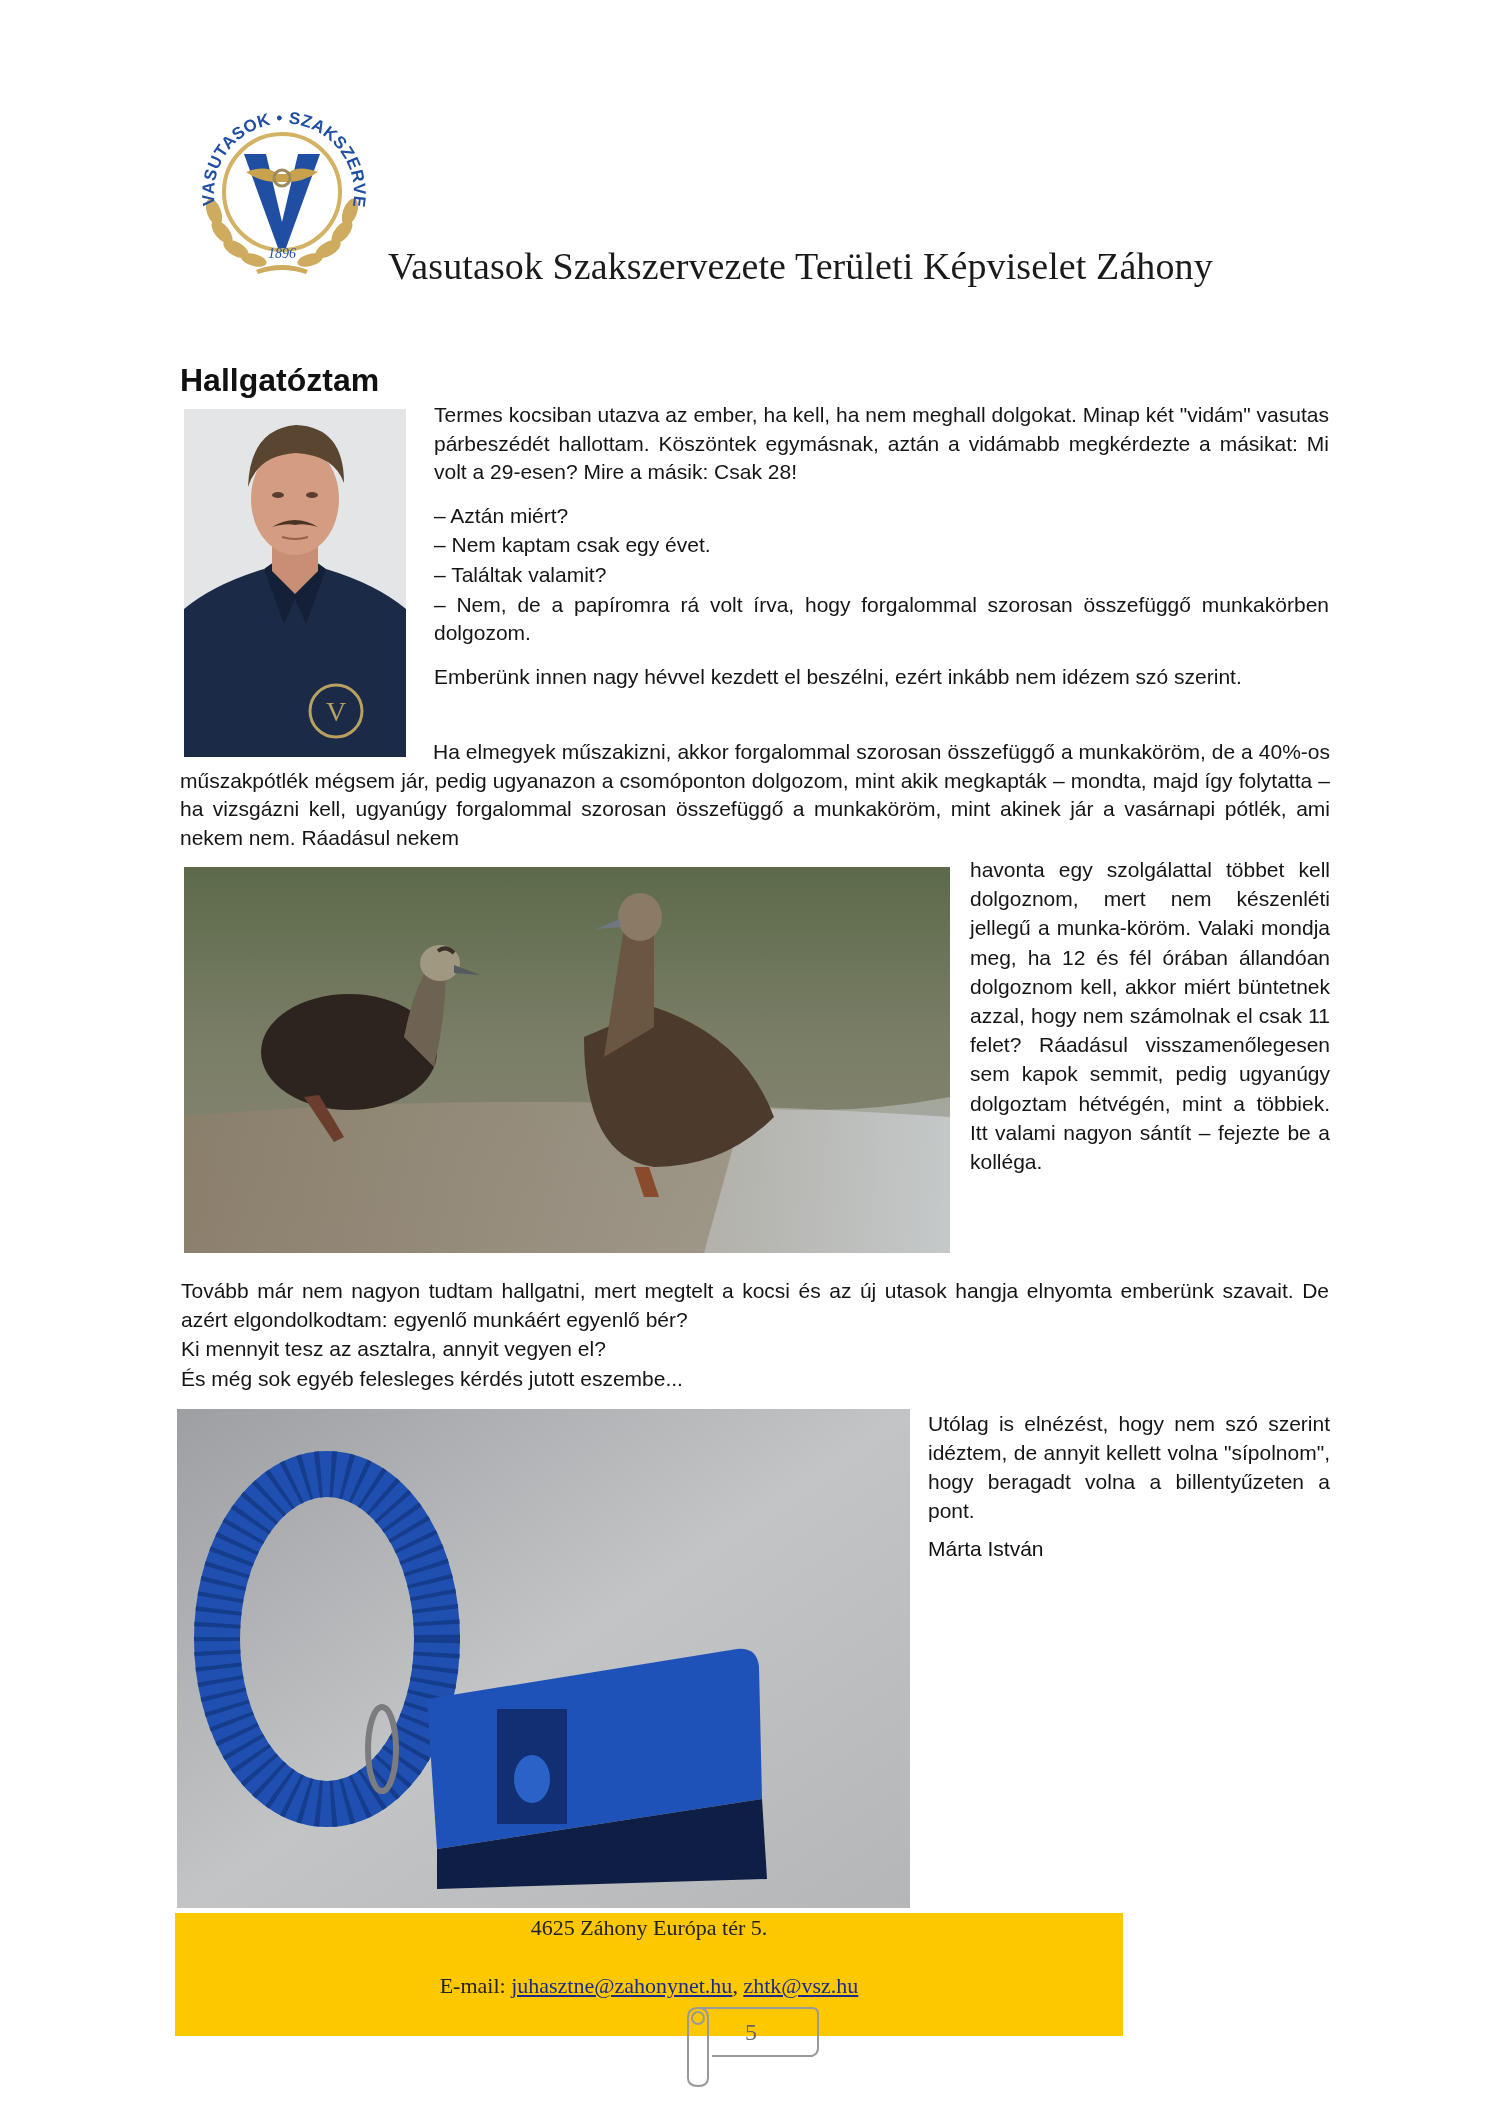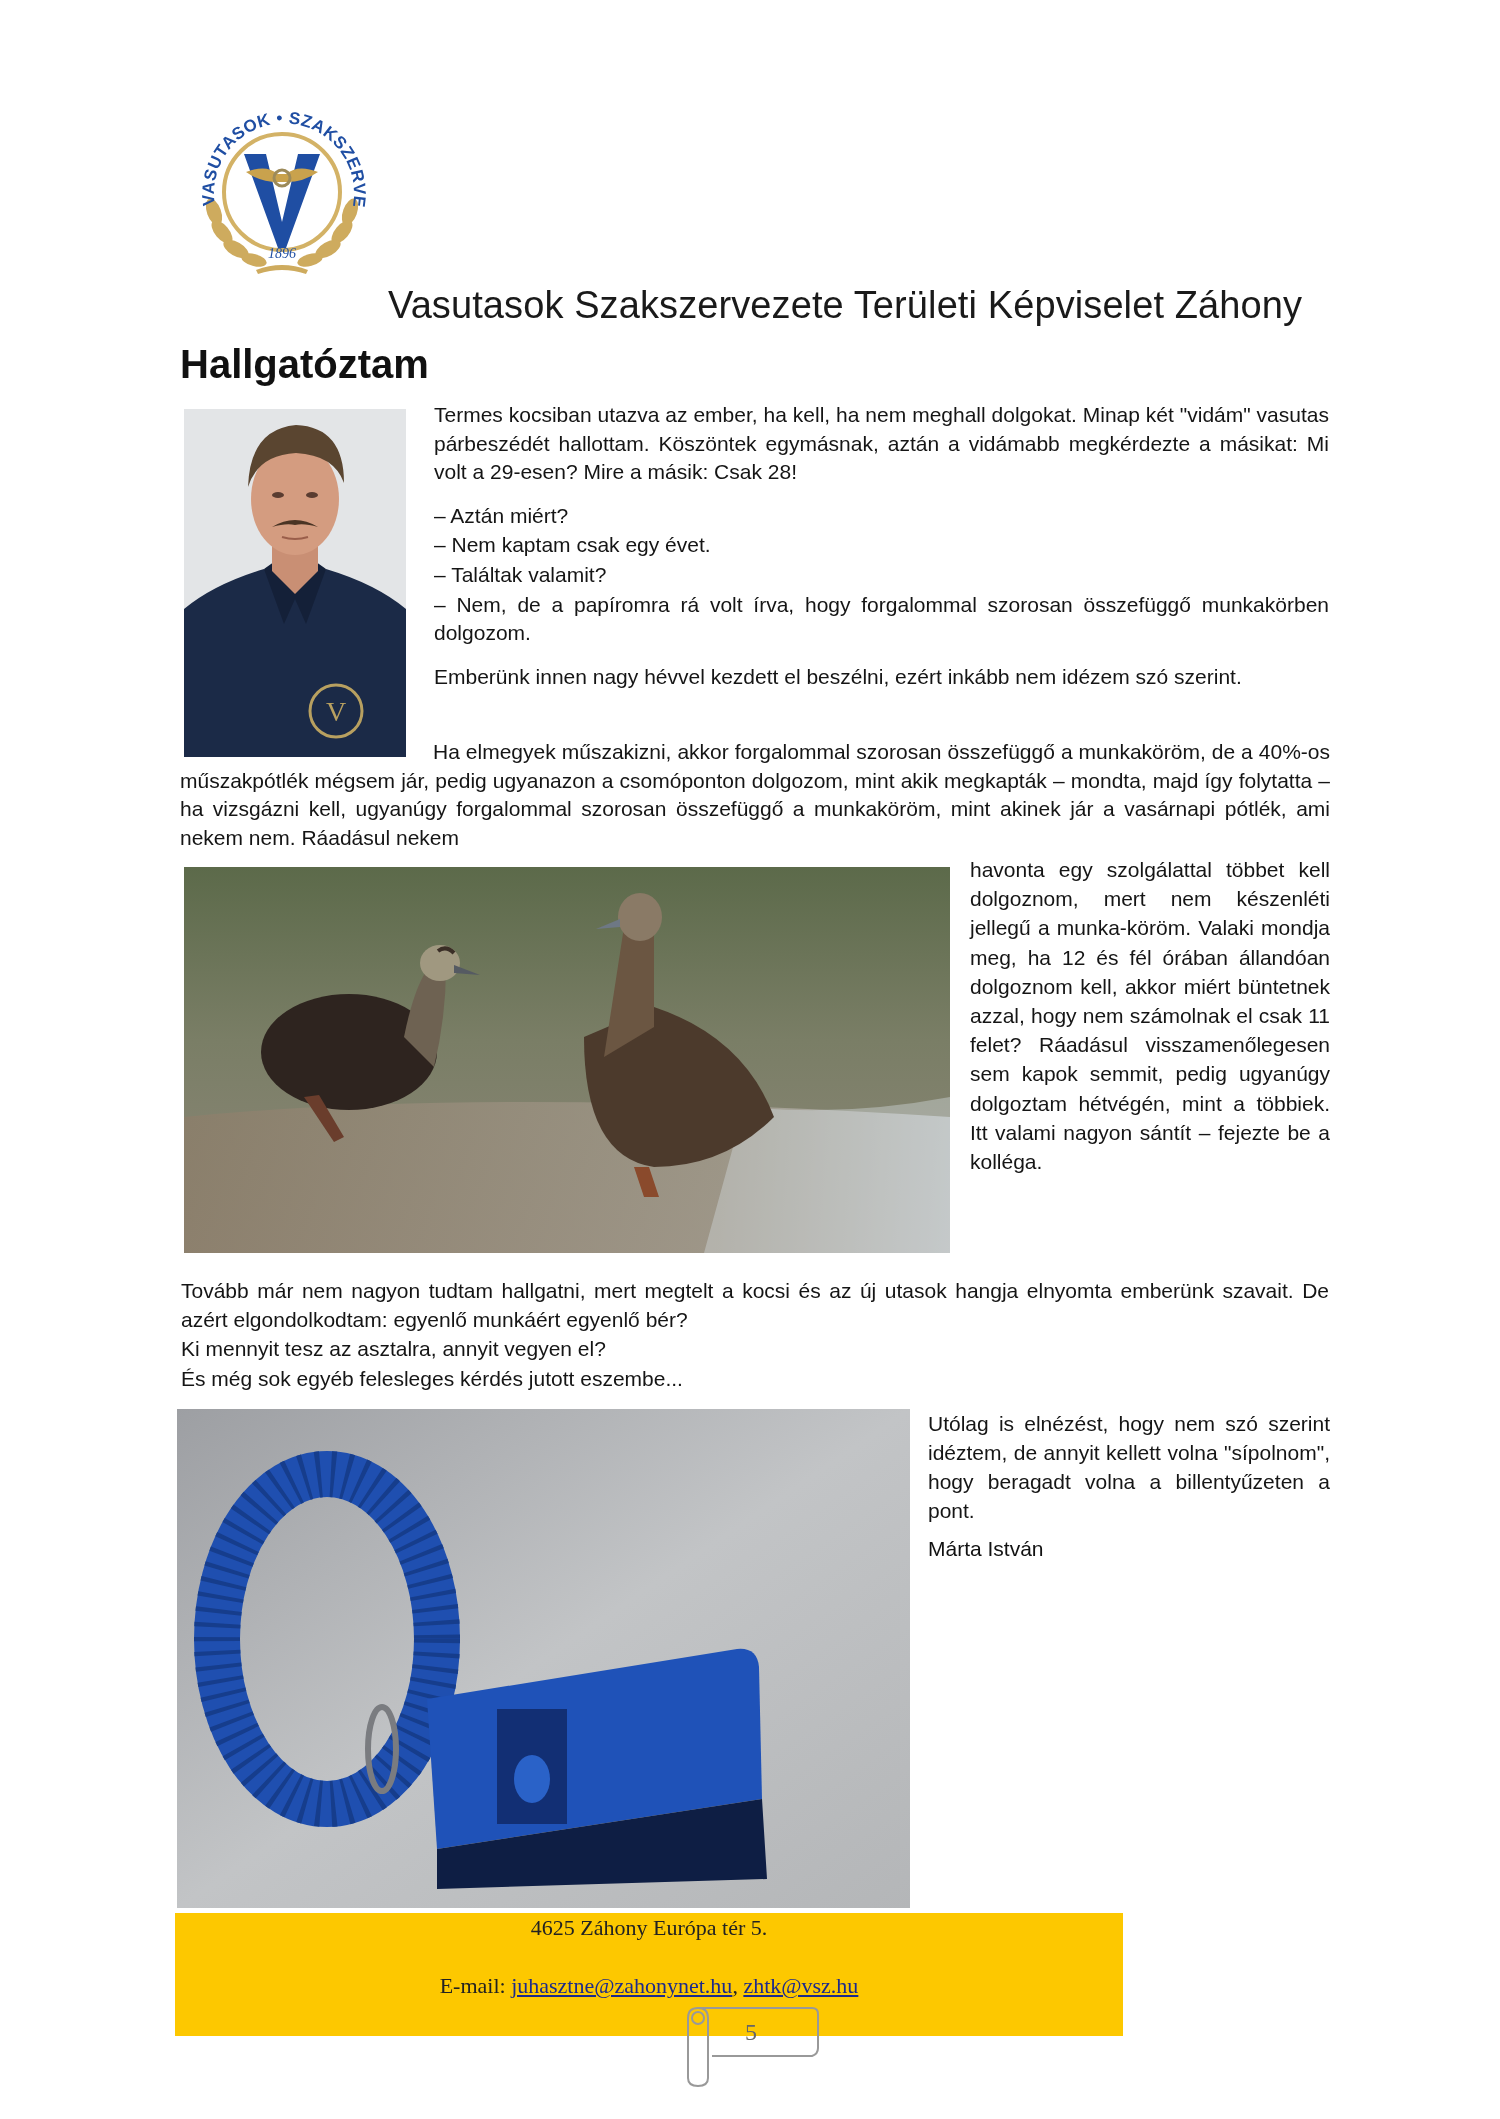--- a/index.html
+++ b/index.html
@@ -1,24 +1,24 @@
 <!DOCTYPE html>
 <html><head>
 <meta charset="utf-8">
 <style>
   html, body { margin: 0; padding: 0; background: #ffffff; }
   body { width: 1500px; height: 2119px; position: relative; overflow: hidden; font-family: "Liberation Sans", sans-serif; color: #111; }
   .abs { position: absolute; }
 
   
   #logo { left: 186px; top: 92px; width: 192px; height: 192px; }
-  #org-title { left: 388px; top: 244px; font-family: Liberation Sans, sans-serif; font-size: 38px; color: #1a1a1a; letter-spacing: 0.1px; white-space: nowrap; margin-top: 40px; }
-
-  
-  #article-title { left: 180px; top: 342px; font-size: 40px; font-weight: bold; color: #111; }
+  #org-title { left: 388px; top: 244px; font-family: Liberation Serif, serif; font-size: 38px; color: #1a1a1a; letter-spacing: 0.1px; white-space: nowrap; }
+
+  
+  #article-title { left: 180px; top: 362px; font-size: 32px; font-weight: bold; color: #111; }
 
   .body-text { font-size: 21px; line-height: 28.6px; text-align: justify; color: #151515; }
   .p { margin: 1px; }
 
   
   #portrait { left: 184px; top: 409px; width: 222px; height: 348px; background: linear-gradient(#e8e9ea, #e0e2e4); overflow: hidden; }
 
   #intro-block { left: 433px; top: 400px; width: 897px; }
   #intro-block .gap { height: 13px; }
 

